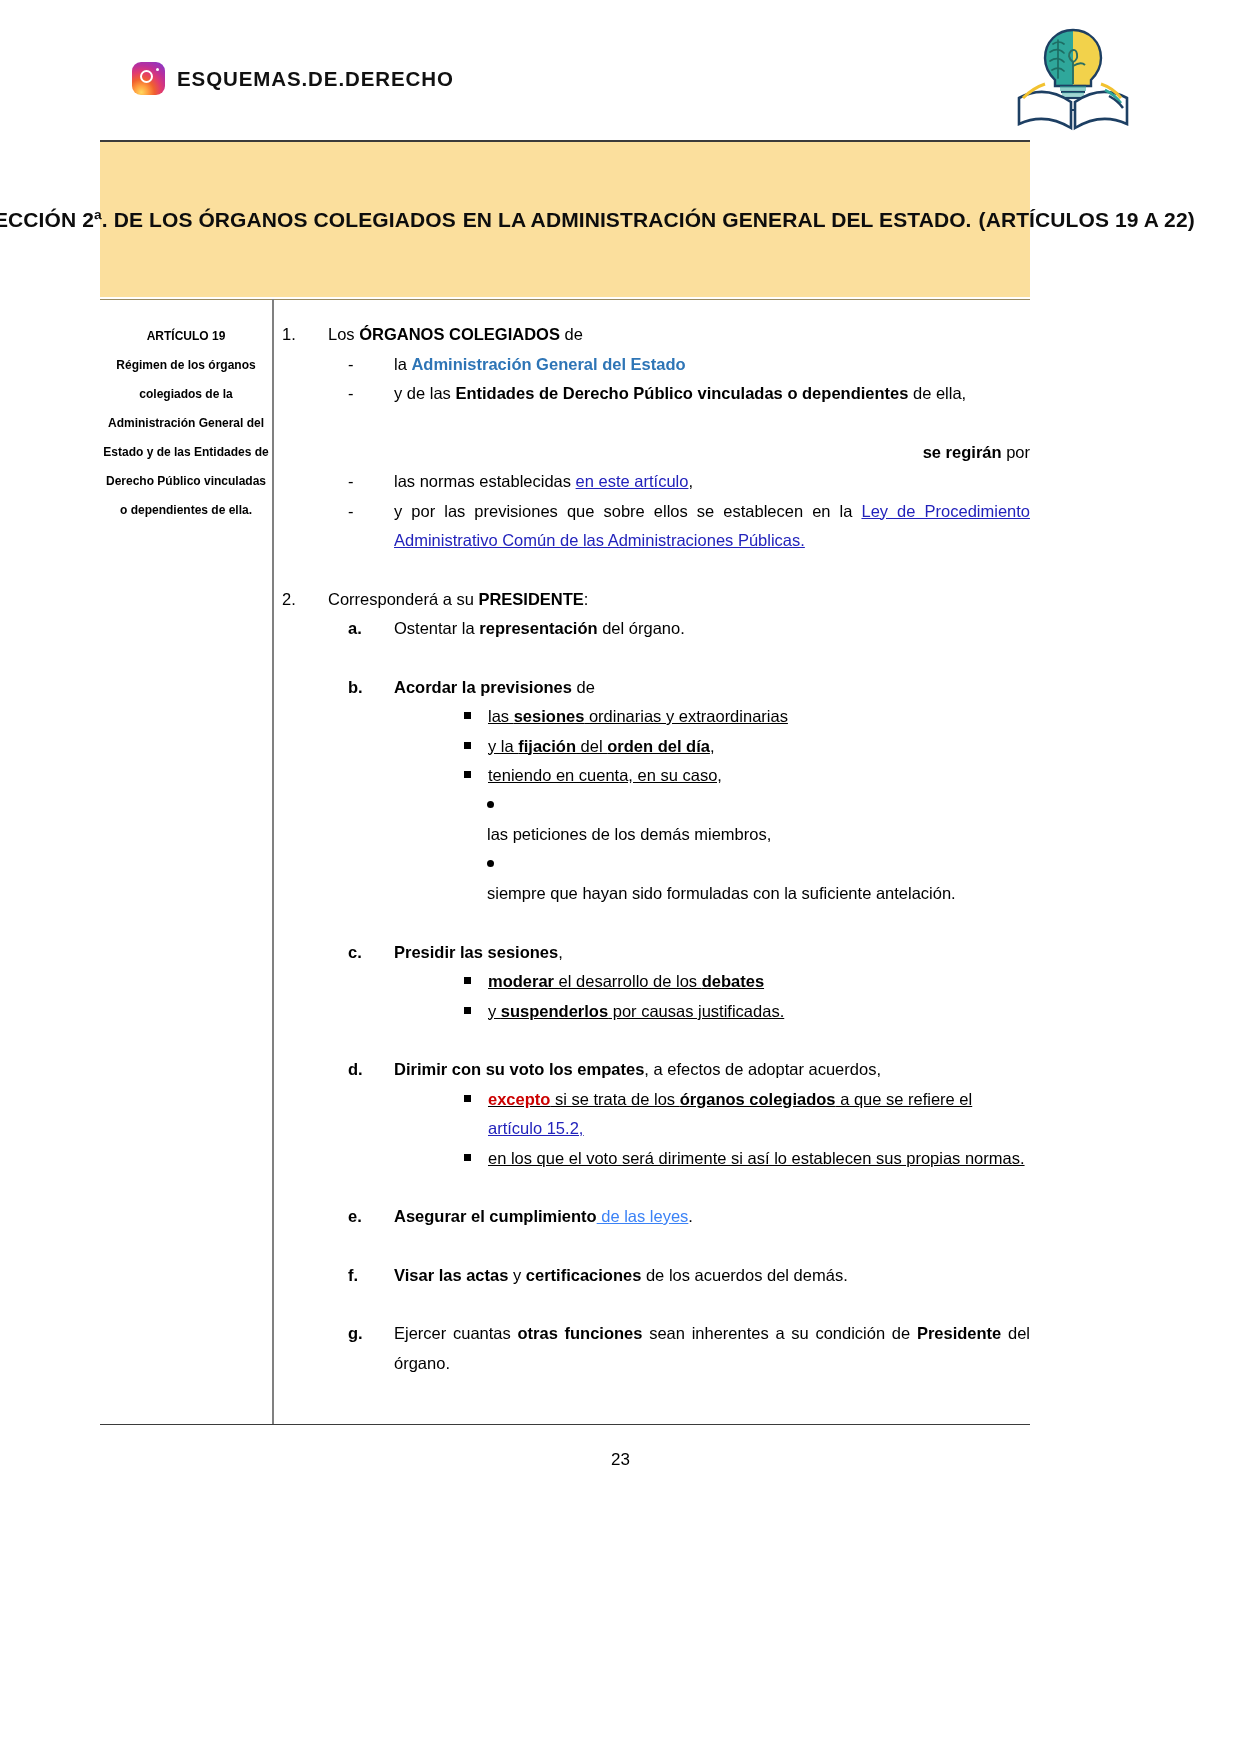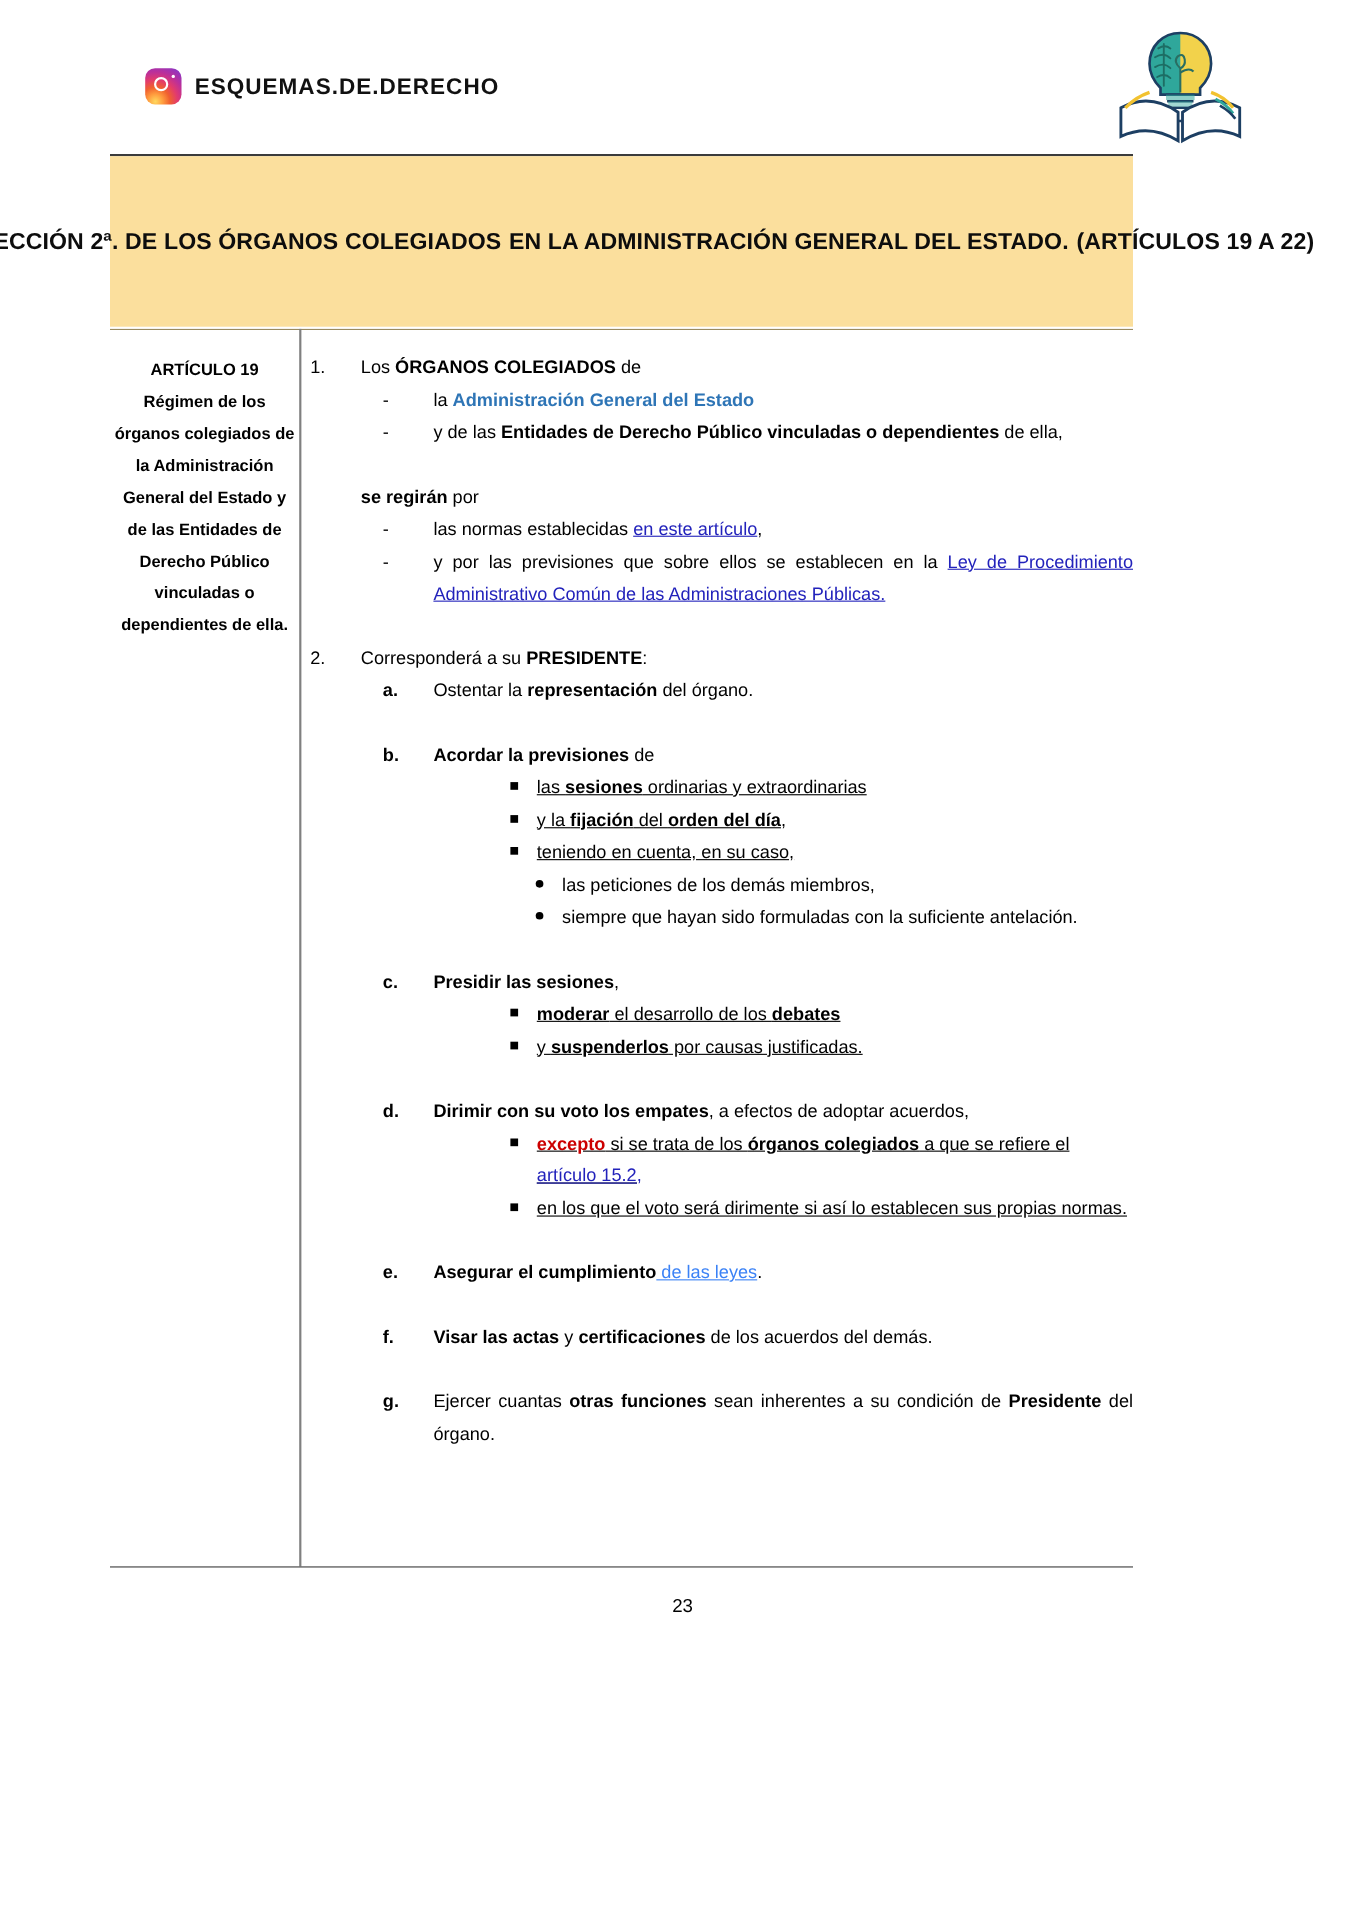--- a/index.html
+++ b/index.html
@@ -137,21 +137,21 @@
     background: #3b3b3b;
   }
 
   
   .leftcol {
     position: absolute;
     left: 102px;
     top: 322px;
     width: 168px;
     text-align: center;
-    font-size: 15px;
+    font-size: 12px;
     font-weight: bold;
     line-height: 29px;
     color: #000000;
   }
 
   
   .maincol {
     position: absolute;
     left: 282px;
     top: 320px;
@@ -174,21 +174,21 @@
   .lv-num  .marker { width: 46px; }
   .lv-dash .marker { width: 46px; }
   .lv-let  .marker { width: 46px; }
   .lv-sq   .marker { width: 24px; }
   .lv-dot  .marker { width: 24px; }
 
   .i-num  { margin-left: 0px; }
   .i-dash { margin-left: 66px; }
   .i-let  { margin-left: 66px; }
   .i-sq   { margin-left: 182px; text-decoration: underline; }
-  .i-dot  { margin-left: 205px; }
+  .i-dot  { margin-left: 205px; flex-direction: column; }
 
   .just { text-align: justify; }
 
   b, .b { font-weight: bold; }
   .blue { color: #2e75b6; font-weight: bold; }
   .link {
     color: #2222bb;
     text-decoration: underline;
   }
   .link-black {
@@ -302,21 +302,21 @@
       <span class="txt"><span>la </span><span class="blue">Administración General del Estado</span></span>
     </div>
 
     <div class="row lv-dash i-dash">
       <span class="marker">-</span>
       <span class="txt"><span>y de las </span><b>Entidades de Derecho Público vinculadas o dependientes</b><span> de ella,</span></span>
     </div>
 
     <div class="gap-m"></div>
 
-    <div class="row" style="margin-left:46px;">
+    <div class="row" style="margin-left:46px;text-align:right;">
       <span class="txt"><b>se regirán</b><span> por</span></span>
     </div>
 
     <div class="row lv-dash i-dash">
       <span class="marker">-</span>
       <span class="txt"><span>las normas establecidas </span><span class="link">en este artículo</span><span>,</span></span>
     </div>
 
     <div class="row lv-dash i-dash">
       <span class="marker">-</span>

